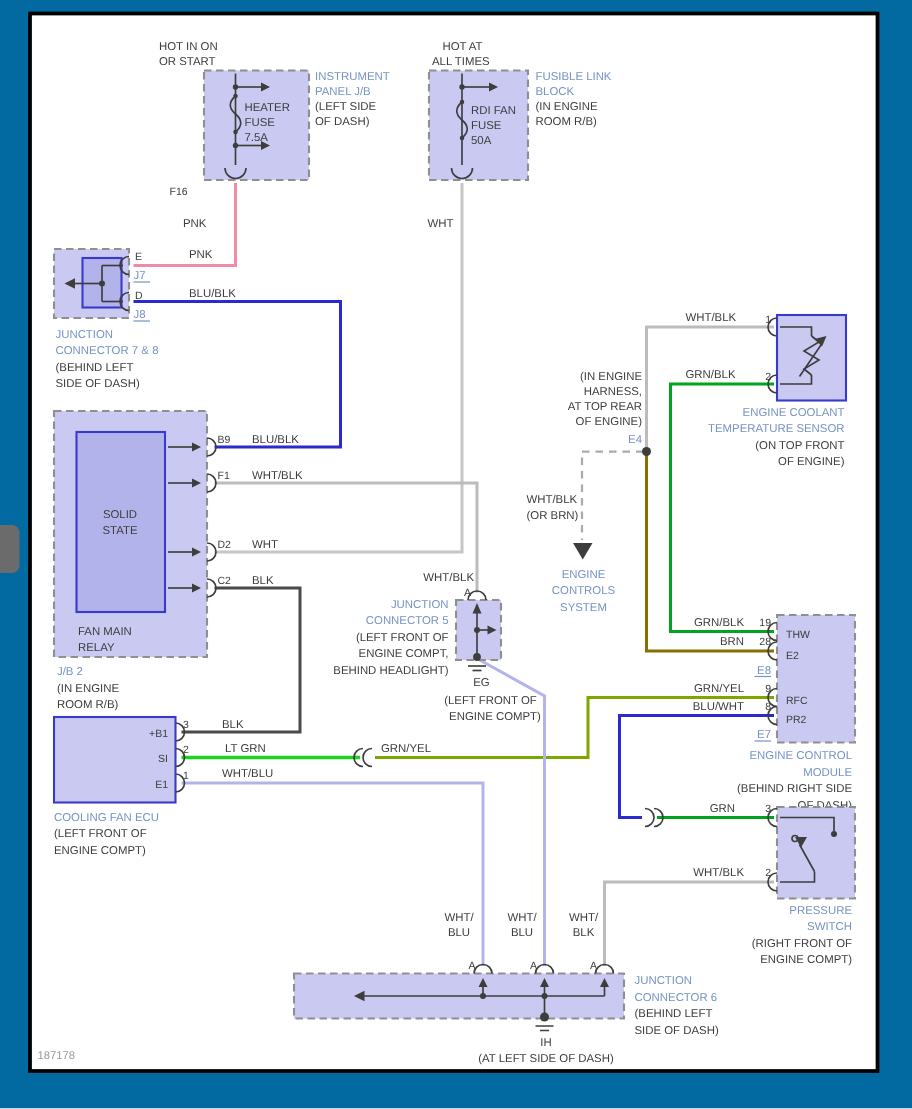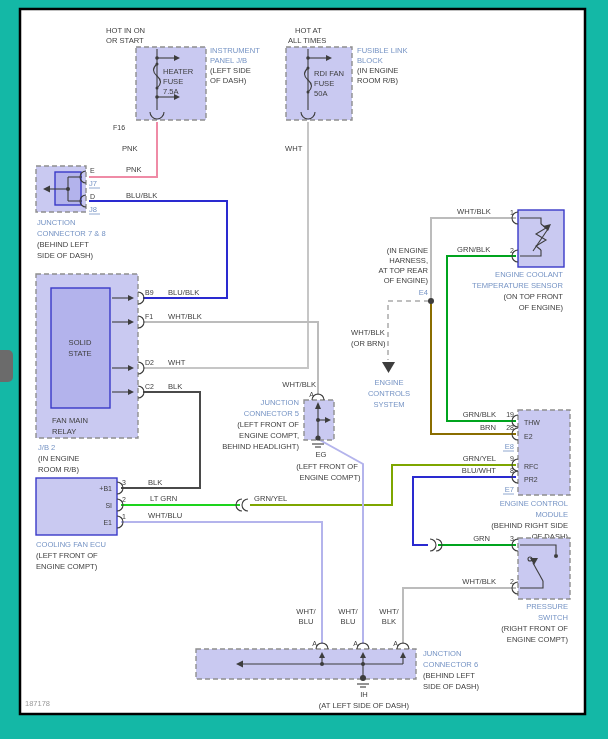--- a/index.html
+++ b/index.html
@@ -1,16 +1,16 @@
 <!DOCTYPE html>
 <html><head>
 <meta charset="utf-8">
 <style>
   html,body{margin:0;padding:0;background:#ffffff;}
-  .stage{width:608px;height:739px;position:relative;background:#14b8a6;}
+  .stage{width:608px;height:739px;position:relative;background:#0369a1;}
   svg{display:block;}
   svg text{font-family:"Liberation Sans","DejaVu Sans",sans-serif;}
   .td{fill:#3d3d3d;font-size:7.6px;}
   .tb{fill:#7593c4;font-size:7.6px;}
   .tp{fill:#3d3d3d;font-size:7px;}
   .tg{fill:#9a9a9a;font-size:7.5px;}
   .mid{text-anchor:middle;}
   .end{text-anchor:end;}
   .comp{stroke:#3d3d3d;stroke-width:1.1;fill:none;}
   .boxd{fill:#c9c9f1;stroke:#8f8f8f;stroke-width:1.4;stroke-dasharray:5,3;}

